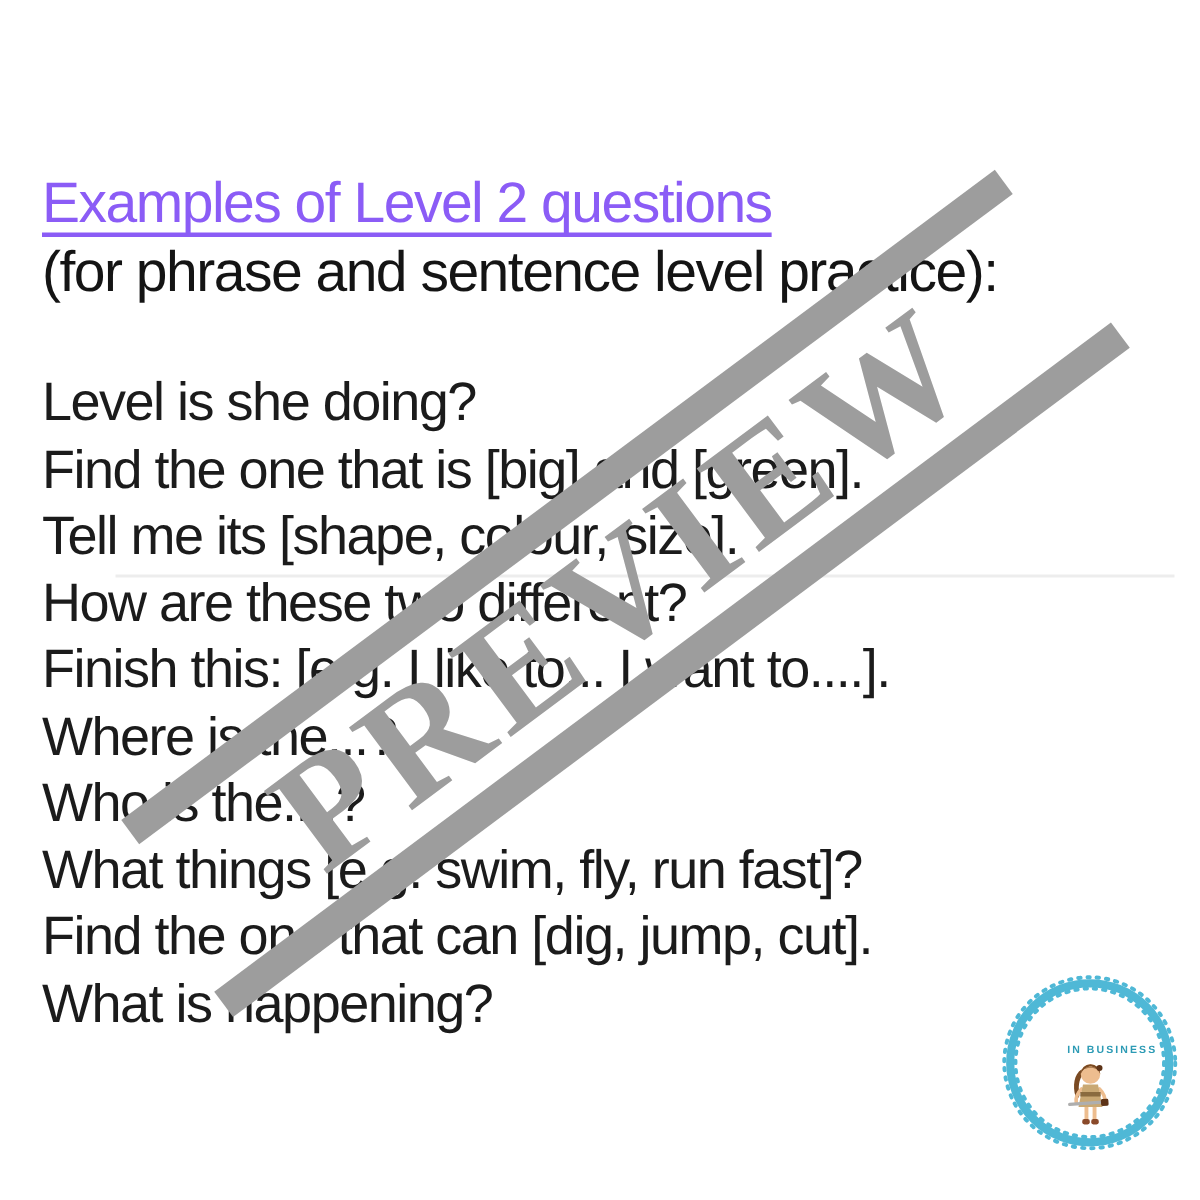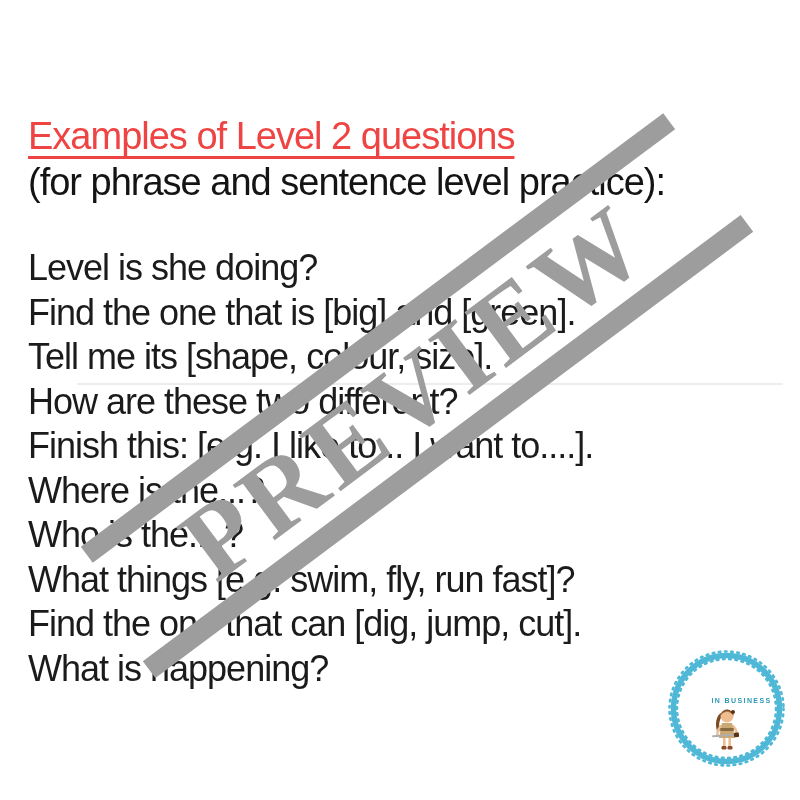--- a/index.html
+++ b/index.html
@@ -9,21 +9,21 @@
     background:#ffffff;
     overflow:hidden;
     font-family:"Liberation Sans", sans-serif;
     color:#161616;
   }
 
   
   .doc-title {
     position:absolute; left:28px; top:115px;
     font-size:38px; line-height:42px; letter-spacing:-1px;
-    color:#ef4444; white-space:nowrap;
+    color:#8b5cf6; white-space:nowrap;
     text-decoration:underline;
     text-decoration-thickness:2.5px;
     text-underline-offset:7px;
     text-decoration-skip-ink:none;
   }
   .doc-subtitle {
     position:absolute; left:28px; top:160px;
     font-size:38px; line-height:45px; letter-spacing:-1px;
     color:#141414; white-space:nowrap;
   }

